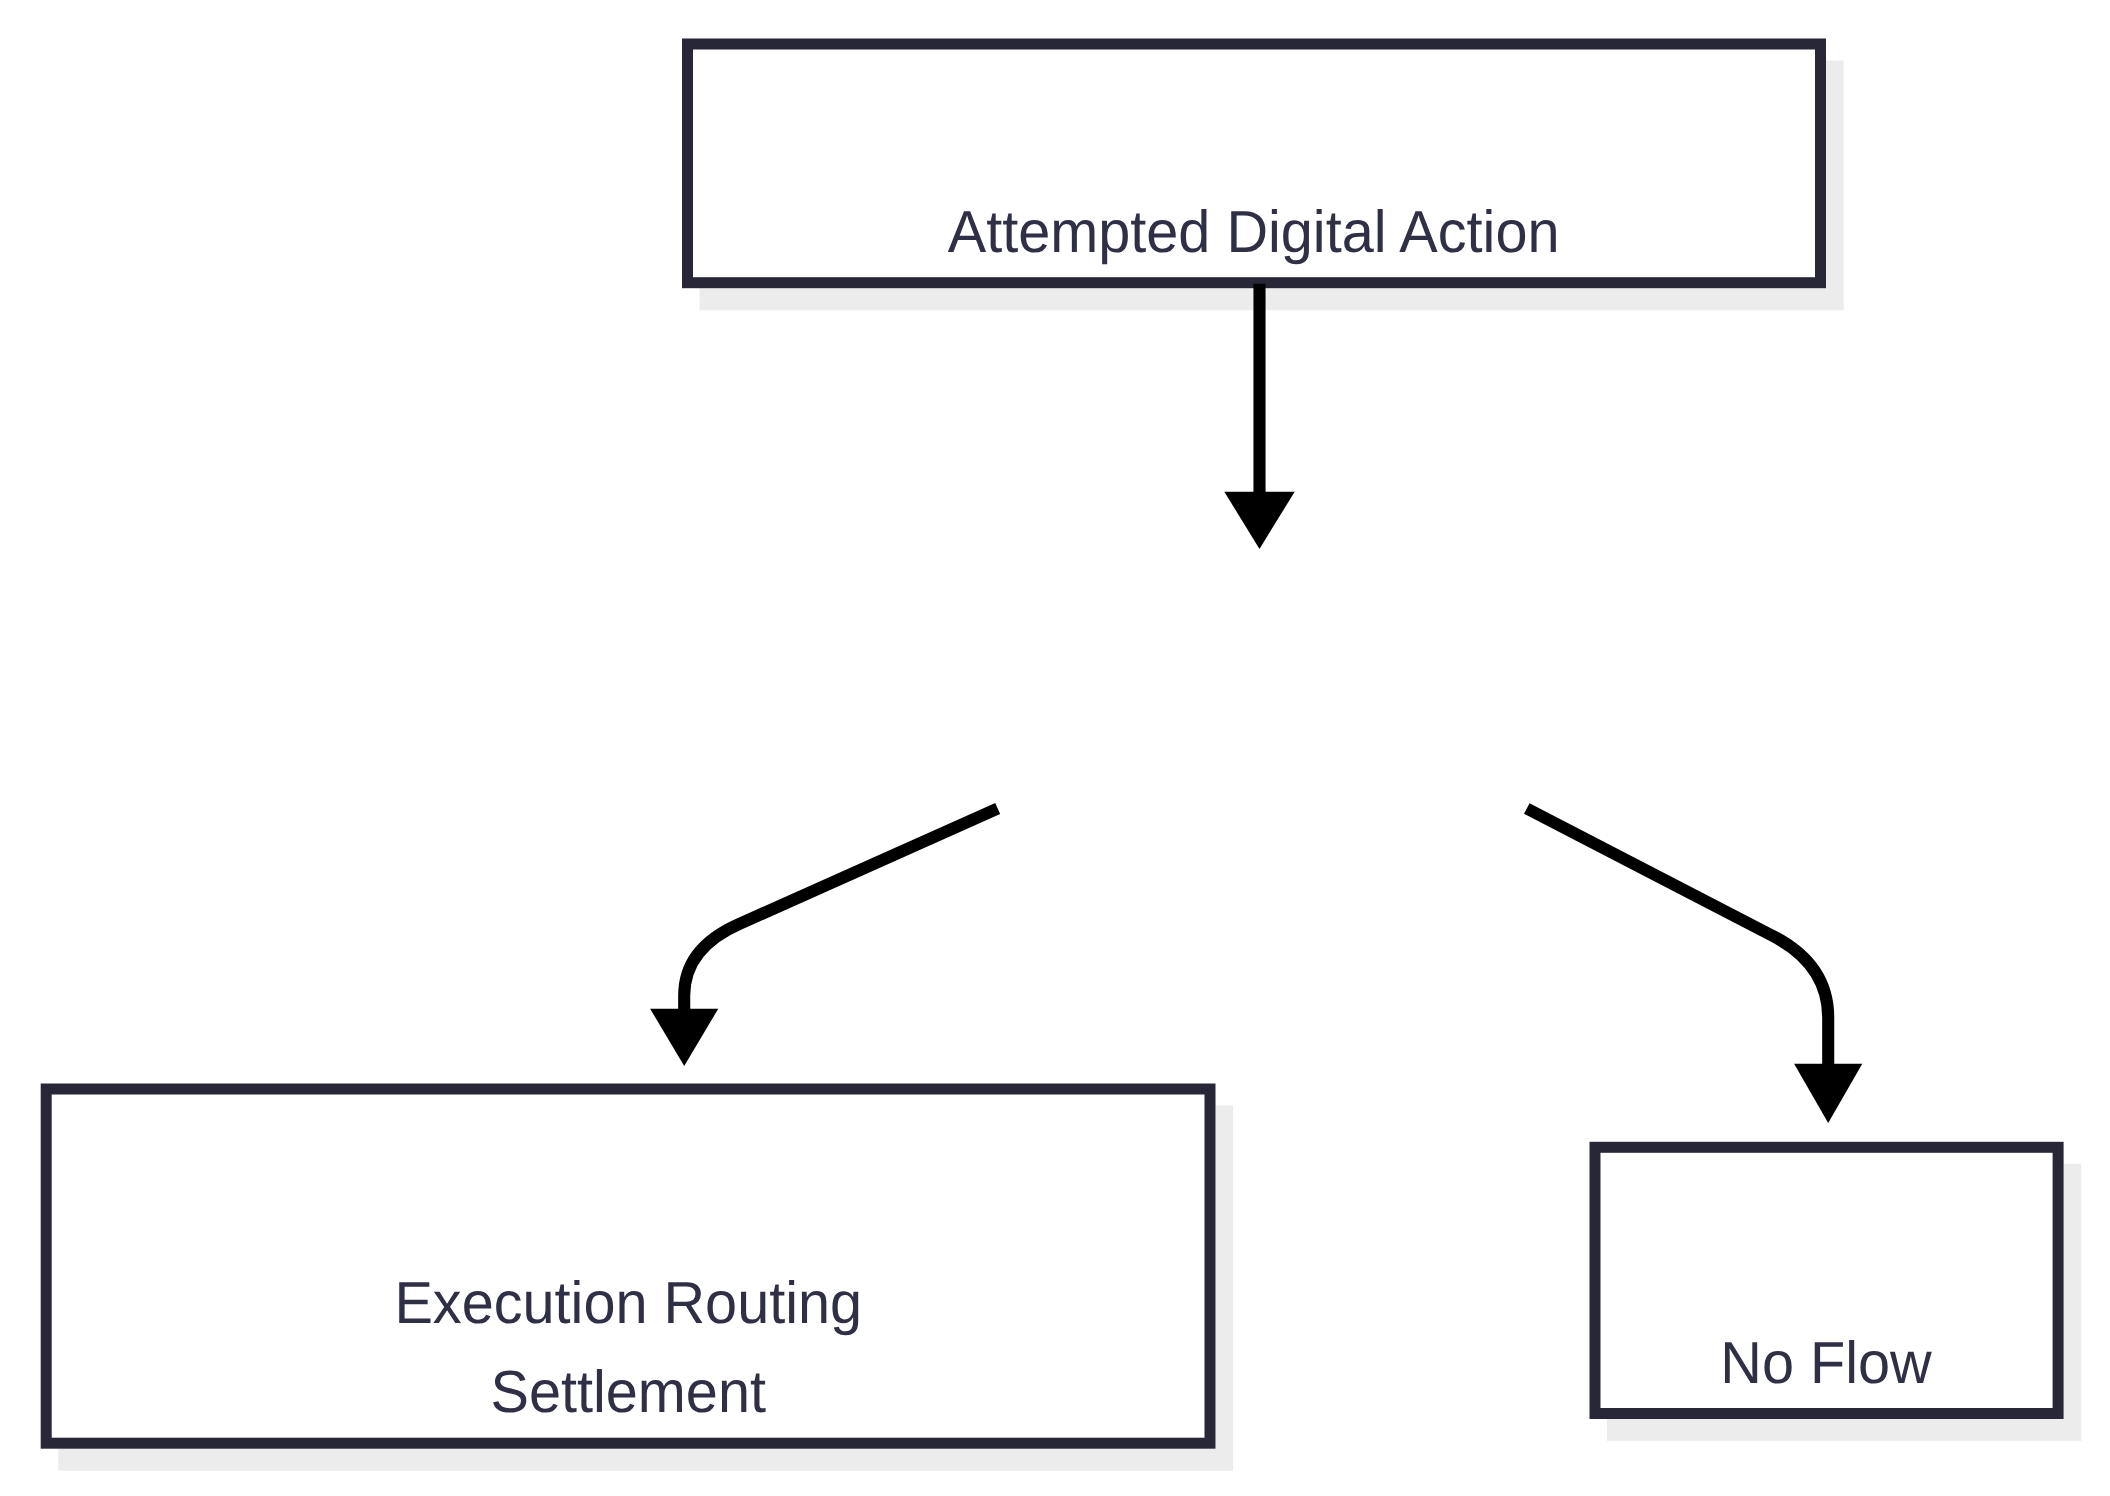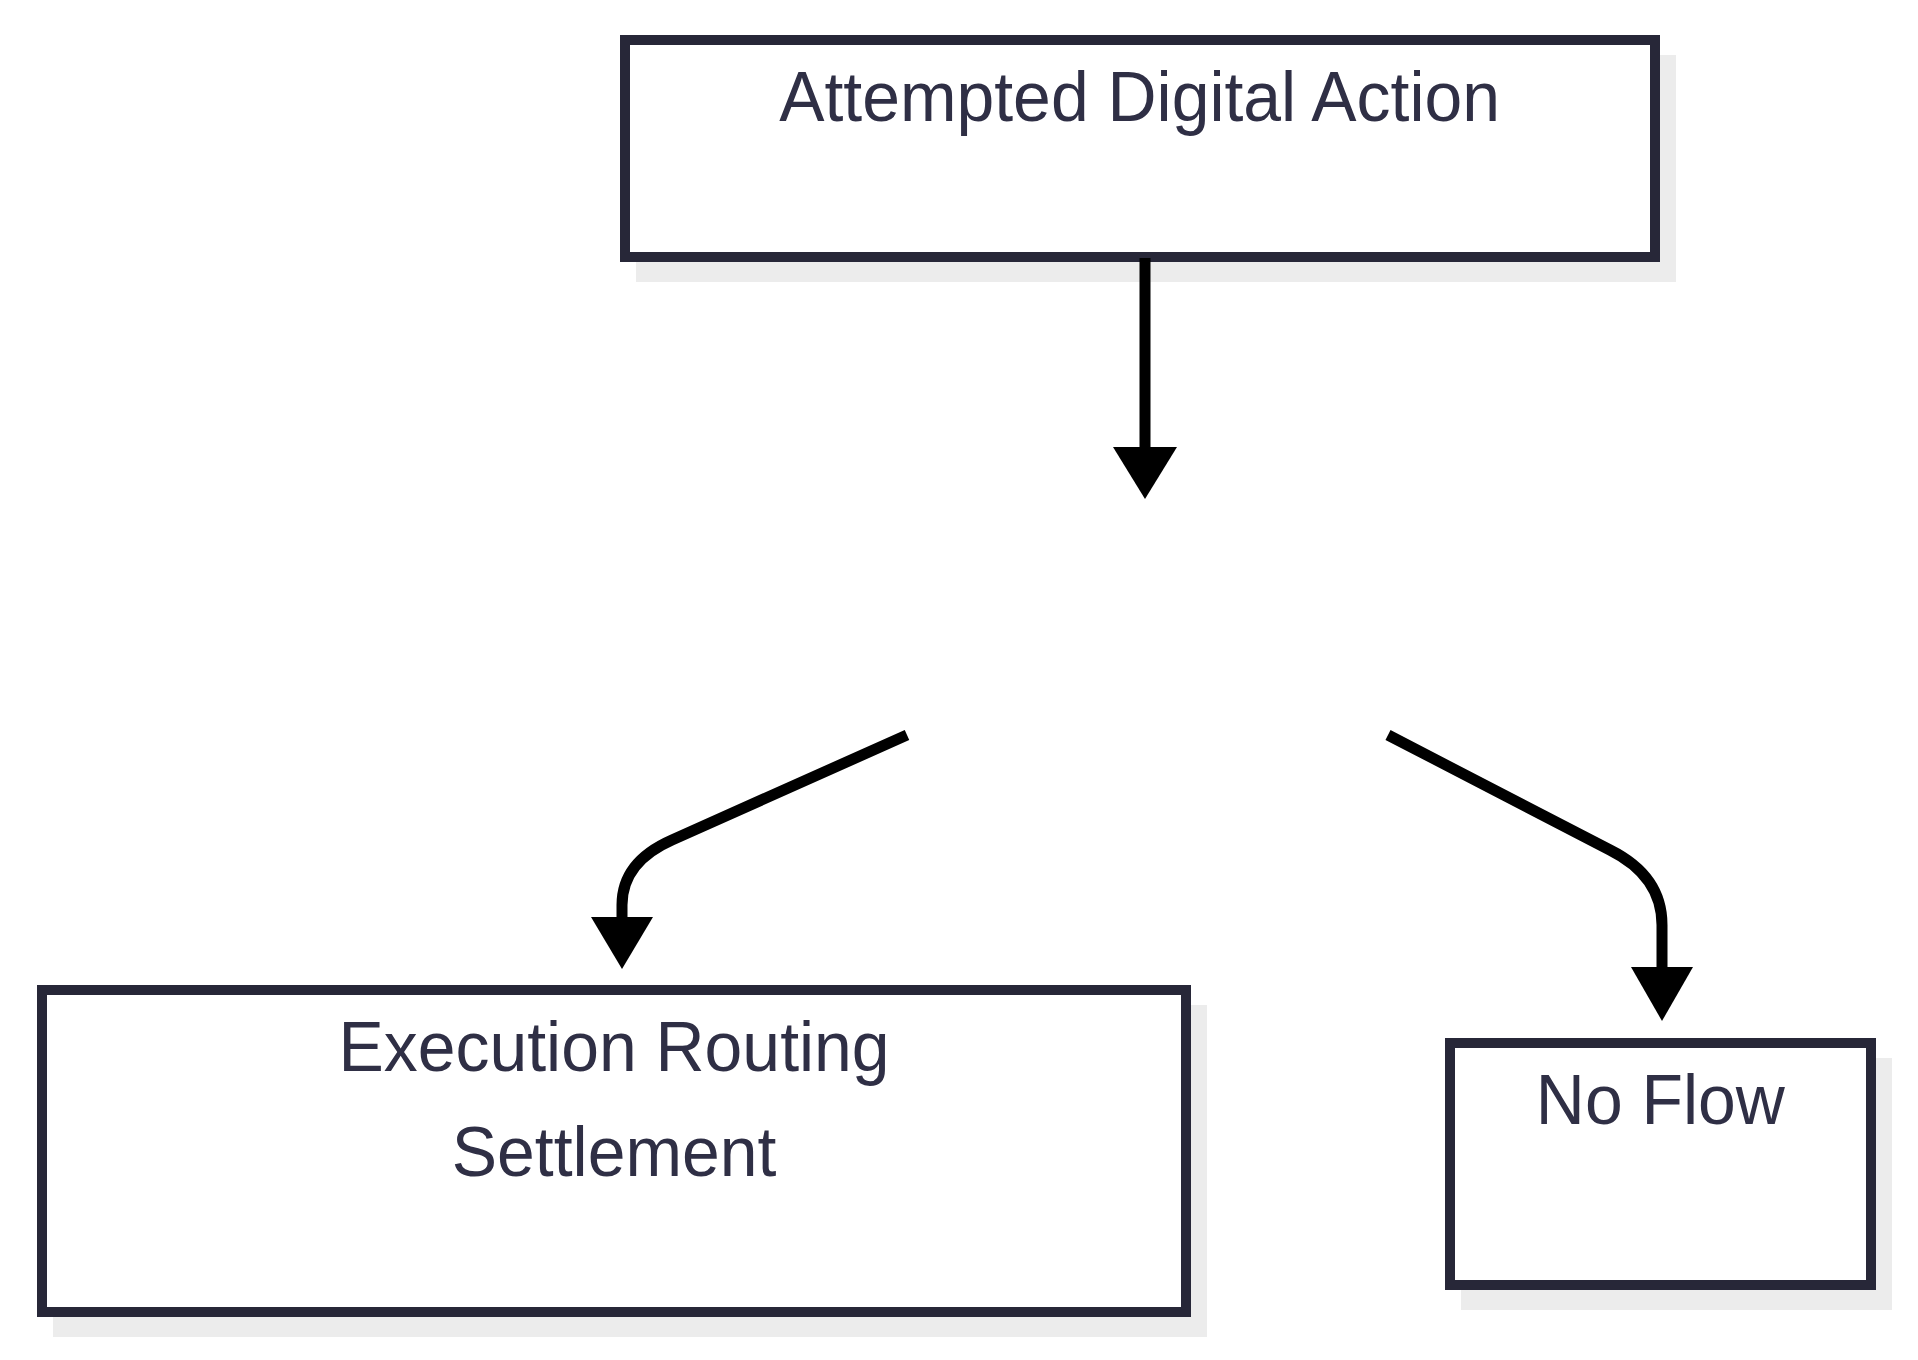--- a/index.html
+++ b/index.html
@@ -18,39 +18,39 @@
     position: absolute;
     inset: 0;
   }
   .node {
     position: absolute;
     box-sizing: border-box;
     background: var(--box-fill, #ffffff);
     border: 10px solid var(--box-border, #272738);
     box-shadow: 16px 20px 0 var(--shadow, #ececec);
     display: flex;
-    align-items: flex-start;
+    align-items: flex-end;
     justify-content: center;
     text-align: center;
     color: var(--text, #2f2f45);
-    font-size: 70px;
+    font-size: 54px;
     line-height: 1.5;
     letter-spacing: 0px;
     z-index: 1;
   }
   .node .label {
     display: block;
     transform: scaleX(0.97);
   }
   .node .line {
     display: block;
   }
   #node-attempted { left: 620px;  top: 35px;   width: 1040px; height: 227px; }
   #node-gate      { left: 775px;  top: 512px;  width: 729px;  height: 225px; }
-  #node-execution { left: 37px;   top: 985px;  width: 1154px; height: 332px; }
+  #node-execution { left: 37px;   top: 985px;  width: 1068px; height: 332px; }
   #node-noflow    { left: 1445px; top: 1038px; width: 431px;  height: 252px; }
   .edges-layer {
     position: absolute;
     inset: 0;
     z-index: 2;
     pointer-events: none;
   }
   .edge-path {
     fill: none;
     stroke: var(--arrow, #000000);

